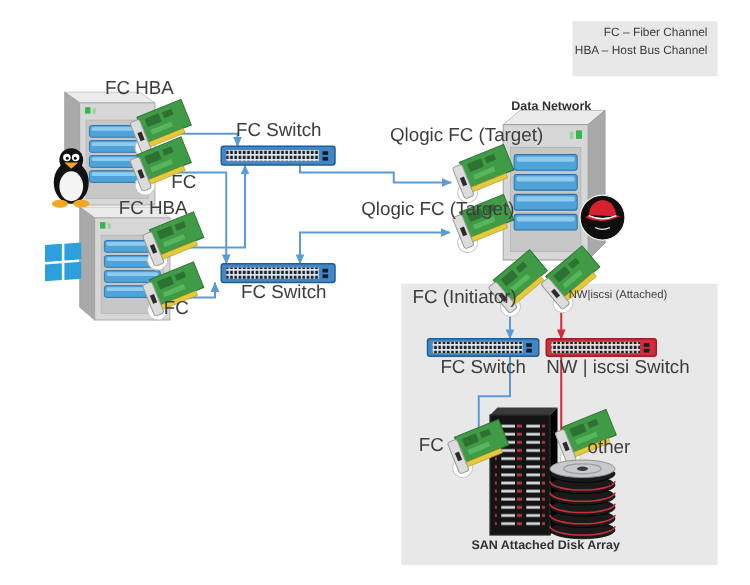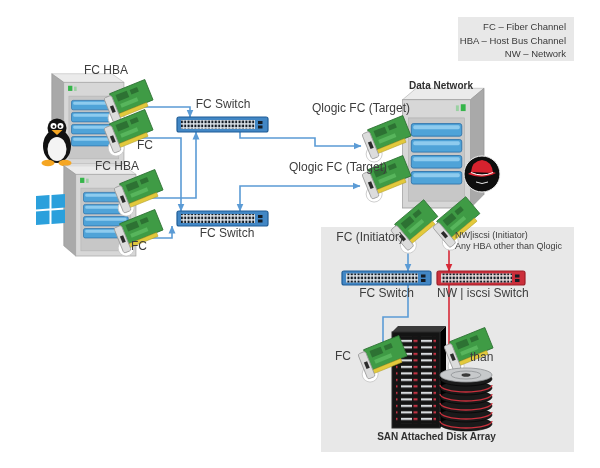--- a/index.html
+++ b/index.html
@@ -1,19 +1,19 @@
 <!DOCTYPE html>
 <html><head>
 <meta charset="utf-8">
 <style>
   html,body{margin:0;padding:0;background:#fff;}
   #stage{position:relative;width:600px;height:468px;background:#fff;overflow:hidden;
          font-family:"Liberation Sans",sans-serif;}
   #diagram-svg{position:absolute;left:0;top:0;}
-  .lbl{position:absolute;font-size:12px;color:#3d3d3d;white-space:nowrap;line-height:11px;}
+  .lbl{position:absolute;font-size:15px;color:#3d3d3d;white-space:nowrap;line-height:11px;}
   .lbl.b{font-weight:bold;font-size:10px;color:#303030;}
   .ctr{text-align:center;}
   .rt{text-align:right;}
   #legend-box{position:absolute;left:458px;top:17px;width:116px;height:44px;
       background:#e8e8e8;box-sizing:border-box;padding:3px 8px 0 0;
       font-size:9.5px;color:#3a3a3a;text-align:right;line-height:13.5px;}
   #iscsi-init-label{font-size:9px;line-height:10.5px;}
 </style>
 </head>
 <body>
@@ -189,36 +189,34 @@
     </g>
     <ellipse cx="466" cy="375" rx="26" ry="7" fill="#c7c9cb" stroke="#8f9294" stroke-width="0.8"></ellipse>
     <ellipse cx="466" cy="375" rx="15" ry="4" fill="none" stroke="#9a9da0" stroke-width="1"></ellipse>
     <ellipse cx="466" cy="375" rx="4.5" ry="1.8" fill="#3a3a3a"></ellipse>
   </g>
 </svg>
 
 <div id="legend-box">
   <div>FC – Fiber Channel</div>
   <div>HBA – Host Bus Channel</div>
-  <div>NW – Network</div>
 </div>
 
 <div class="lbl" style="left:84px;top:65px;">FC HBA</div>
 <div class="lbl" style="left:95px;top:161px;">FC HBA</div>
 <div class="lbl" style="left:137px;top:140px;">FC</div>
 <div class="lbl" style="left:131px;top:241px;">FC</div>
 <div class="lbl ctr" style="left:178px;top:99px;width:90px;">FC Switch</div>
 <div class="lbl ctr" style="left:182px;top:228px;width:90px;">FC Switch</div>
 <div class="lbl b ctr" style="left:398px;top:80px;width:86px;">Data Network</div>
 <div class="lbl" style="left:312px;top:103px;">Qlogic FC (Target)</div>
 <div class="lbl" style="left:289px;top:162px;">Qlogic FC (Target)</div>
 <div class="lbl rt" style="left:330px;top:232px;width:73px;">FC (Initiator)</div>
 <div class="lbl" id="iscsi-init-label" style="left:455px;top:230px;">
-  <div>NW|iscsi (Initiator)</div>
-  <div>Any HBA other than Qlogic</div>
+  <div>NW|iscsi (Attached)</div>
 </div>
 <div class="lbl ctr" style="left:342px;top:288px;width:89px;">FC Switch</div>
 <div class="lbl ctr" style="left:437px;top:288px;width:88px;text-align:center;">NW | iscsi Switch</div>
 <div class="lbl" style="left:335px;top:351px;">FC</div>
-<div class="lbl" style="left:470px;top:352px;">than</div>
+<div class="lbl" style="left:470px;top:352px;">other</div>
 <div class="lbl b ctr" style="left:359px;top:431px;width:155px;">SAN Attached Disk Array</div>
 
 </div>
 
 </body></html>

